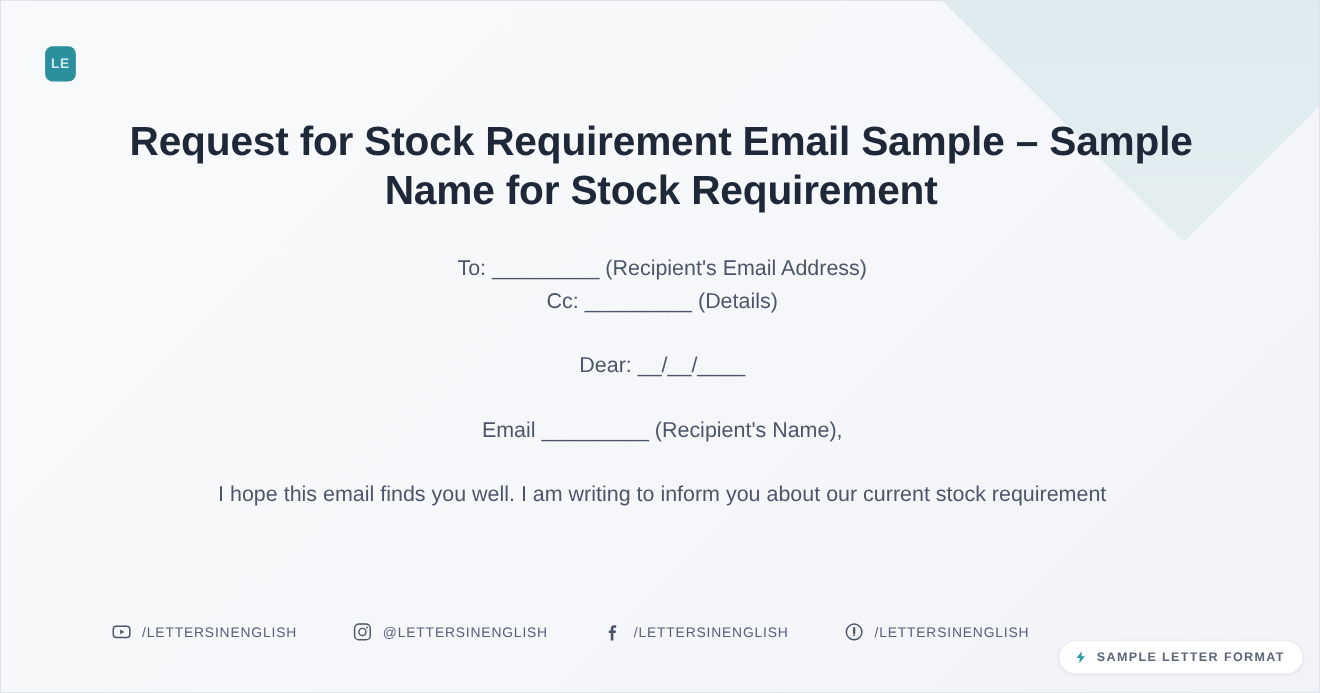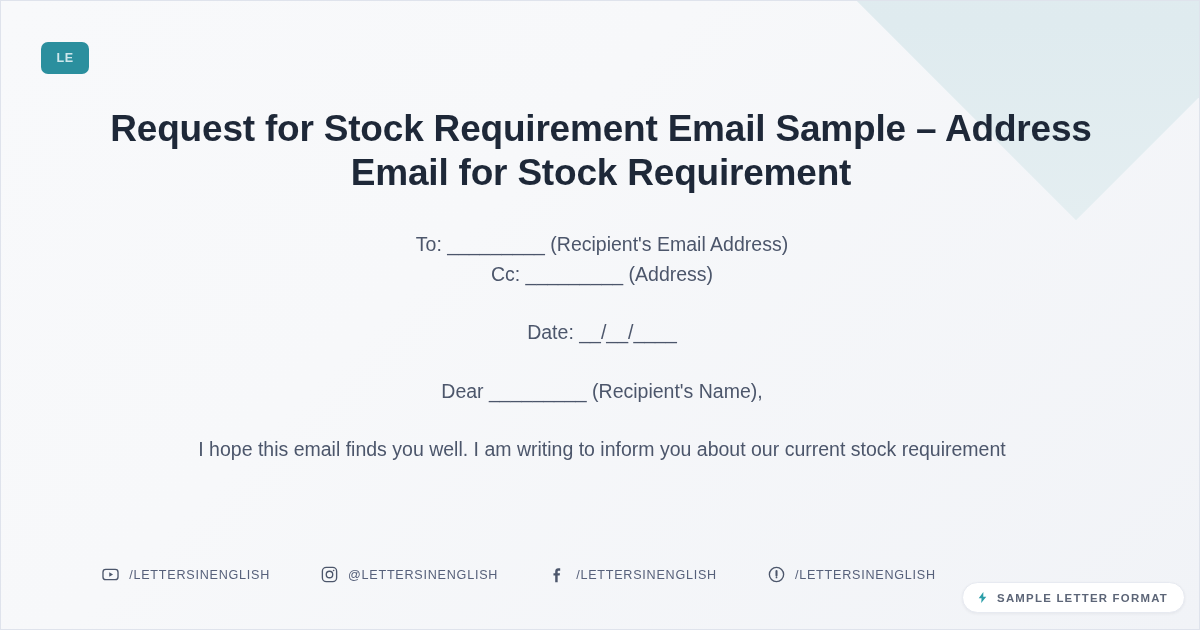--- a/index.html
+++ b/index.html
@@ -39,21 +39,21 @@
   
   .brand {
     position: absolute;
     left: 40px;
     top: 41px;
     display: flex;
     align-items: center;
     gap: 14px;
   }
   .brand-mark {
-    width: 48px;
+    width: 28px;
     height: 32px;
     border-radius: 7px;
     background: #2b8f9e;
     color: #cfe7ec;
     font-size: 12.5px;
     font-weight: 600;
     letter-spacing: 0.6px;
     display: flex;
     align-items: center;
     justify-content: center;
@@ -151,36 +151,36 @@
 <body>
 
 <div class="card">
 
   <div class="deco-diamond"></div>
 
   <div class="brand">
     <div class="brand-mark">LE</div>
   </div>
 
-  <div class="title">Request for Stock Requirement Email Sample – Address Email for Stock Requirement</div>
+  <div class="title">Request for Stock Requirement Email Sample – Sample Name for Stock Requirement</div>
 
   <div class="body">
 
     <div class="block">
       <div class="line">To: _________ (Recipient's Email Address)</div>
-      <div class="line">Cc: _________ (Address)</div>
-    </div>
-
-    <div class="block">
-      <div class="line">Date: __/__/____</div>
-    </div>
-
-
-    <div class="block">
-      <div class="line">Dear _________ (Recipient's Name),</div>
+      <div class="line">Cc: _________ (Details)</div>
+    </div>
+
+    <div class="block">
+      <div class="line">Dear: __/__/____</div>
+    </div>
+
+
+    <div class="block">
+      <div class="line">Email _________ (Recipient's Name),</div>
     </div>
 
     <div class="block">
       <div class="line">I hope this email finds you well. I am writing to inform you about our current stock requirement</div>
     </div>
 
   </div>
 
   <div class="footer">
 

